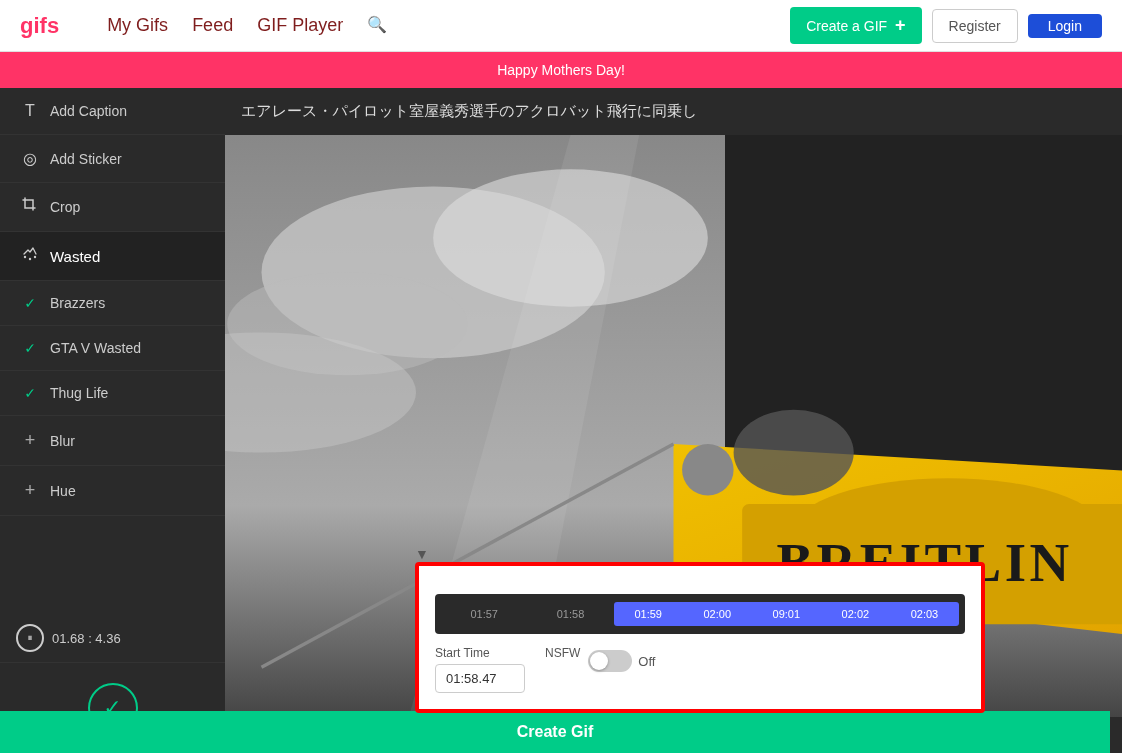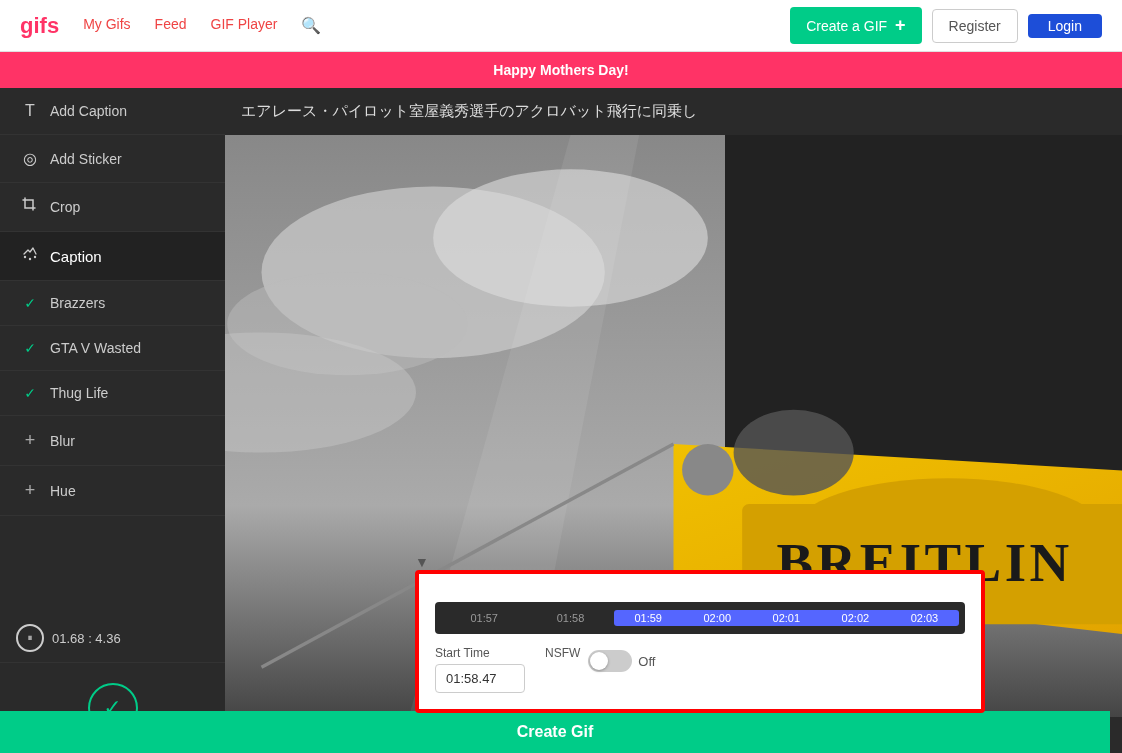--- a/index.html
+++ b/index.html
@@ -11,31 +11,31 @@
       align-items: center;
       padding: 0 20px;
       height: 52px;
       background: #fff;
       border-bottom: 1px solid #e0e0e0;
     }
     .logo {
       font-size: 22px;
       font-weight: bold;
       color: #ff3366;
-      margin-right: 24px;
+      margin-right: 48px;
     }
     .nav-links {
       display: flex;
       gap: 24px;
       flex: 1;
     }
     .nav-link {
-      color: #ef4444;
+      color: #7f1d1d;
       text-decoration: none;
-      font-size: 14px;
+      font-size: 18px;
       cursor: pointer;
     }
     .search-icon-nav {
       font-size: 16px;
       color: #777;
       cursor: pointer;
     }
     .header-actions {
       display: flex;
       gap: 10px;
@@ -76,21 +76,21 @@
       cursor: pointer;
     }
 
     
     .banner {
       background: #ff3366;
       color: #fff;
       text-align: center;
       padding: 10px;
       font-size: 14px;
-      font-weight: bold;
+      font-weight: normal;
     }
 
     
     .main-container {
       display: flex;
       height: calc(753px - 52px - 36px);
       position: relative;
     }
 
     
@@ -244,21 +244,21 @@
     }
     .timeline-tick {
       flex: 1;
       text-align: center;
       color: #999;
       font-size: 11px;
     }
     .timeline-selected {
       background: #5566ff;
       border-radius: 3px;
-      height: 16px;
+      height: 24px;
       flex: 4;
       display: flex;
       align-items: center;
       justify-content: space-between;
       color: #fff;
       font-size: 11px;
     }
     .timeline-tick-selected {
       flex: 1;
       text-align: center;
@@ -415,21 +415,21 @@
 
       <div class="sidebar-item section-header">
         <span class="item-icon">
           <svg width="16" height="16" viewBox="0 0 16 16" fill="none">
             <path d="M2 8 L6 4 L8 6 L11 2 L14 8" stroke="#ccc" stroke-width="1.3" stroke-linecap="round" stroke-linejoin="round"></path>
             <circle cx="3" cy="11" r="1.2" fill="#ccc"></circle>
             <circle cx="8" cy="13" r="1.2" fill="#ccc"></circle>
             <circle cx="13" cy="11" r="1.2" fill="#ccc"></circle>
           </svg>
         </span>
-        <span>Caption</span>
+        <span>Wasted</span>
       </div>
 
       <div class="sidebar-item">
         <span class="item-icon check-icon">✓</span>
         <span>Brazzers</span>
       </div>
 
       <div class="sidebar-item">
         <span class="item-icon check-icon">✓</span>
         <span>GTA V Wasted</span>
@@ -518,21 +518,21 @@
         <div style="position:absolute;left:-4px;top:-20px;color:#555;font-size:14px;">▼</div>
 
         <div class="popup-timeline-wrapper">
           <div class="timeline-bar">
             <span class="timeline-tick">01:57</span>
             <span class="timeline-tick">01:58</span>
 
             <div class="timeline-selected">
               <span class="timeline-tick-selected">01:59</span>
               <span class="timeline-tick-selected">02:00</span>
-              <span class="timeline-tick-selected">02:01</span>
+              <span class="timeline-tick-selected">09:01</span>
               <span class="timeline-tick-selected">02:02</span>
               <span class="timeline-tick-selected">02:03</span>
             </div>
           </div>
         </div>
 
         <div class="time-inputs">
           <div class="time-field">
             <label class="time-label">Start Time</label>
             <input class="time-input" type="text" value="01:58.47" style="">

